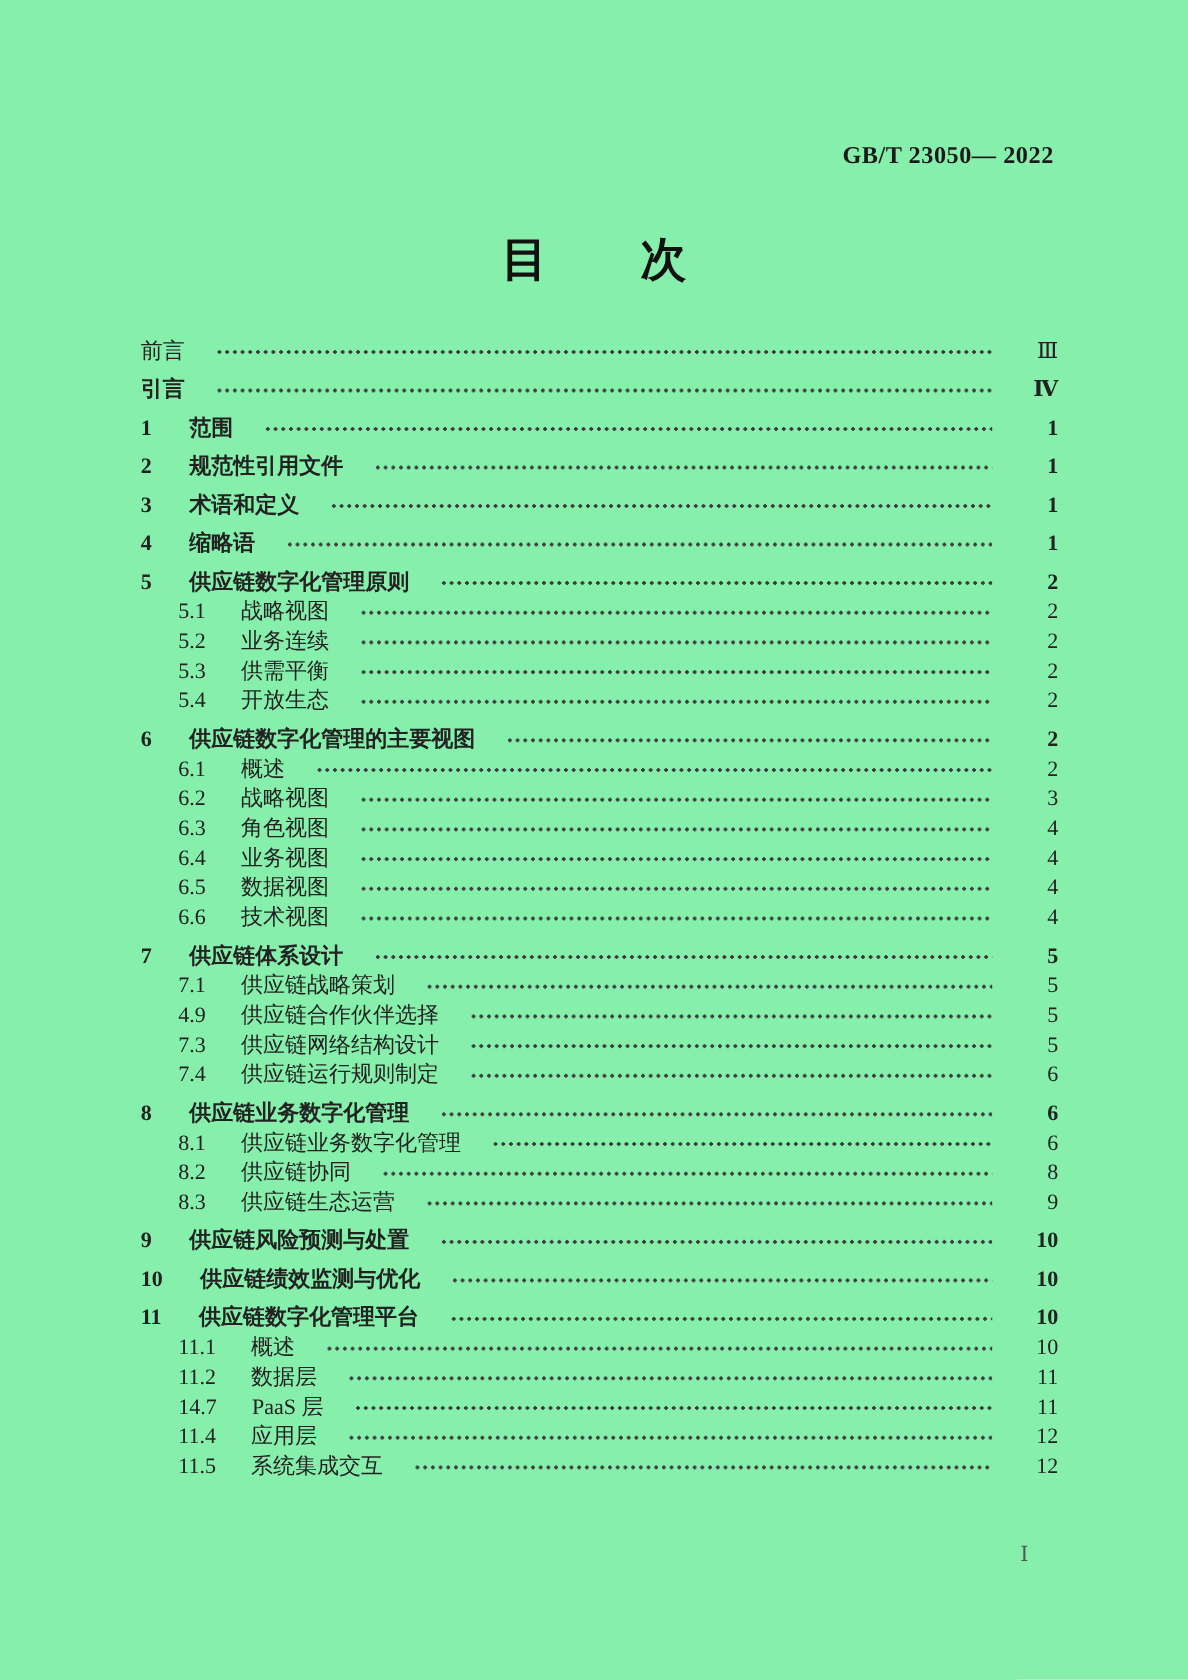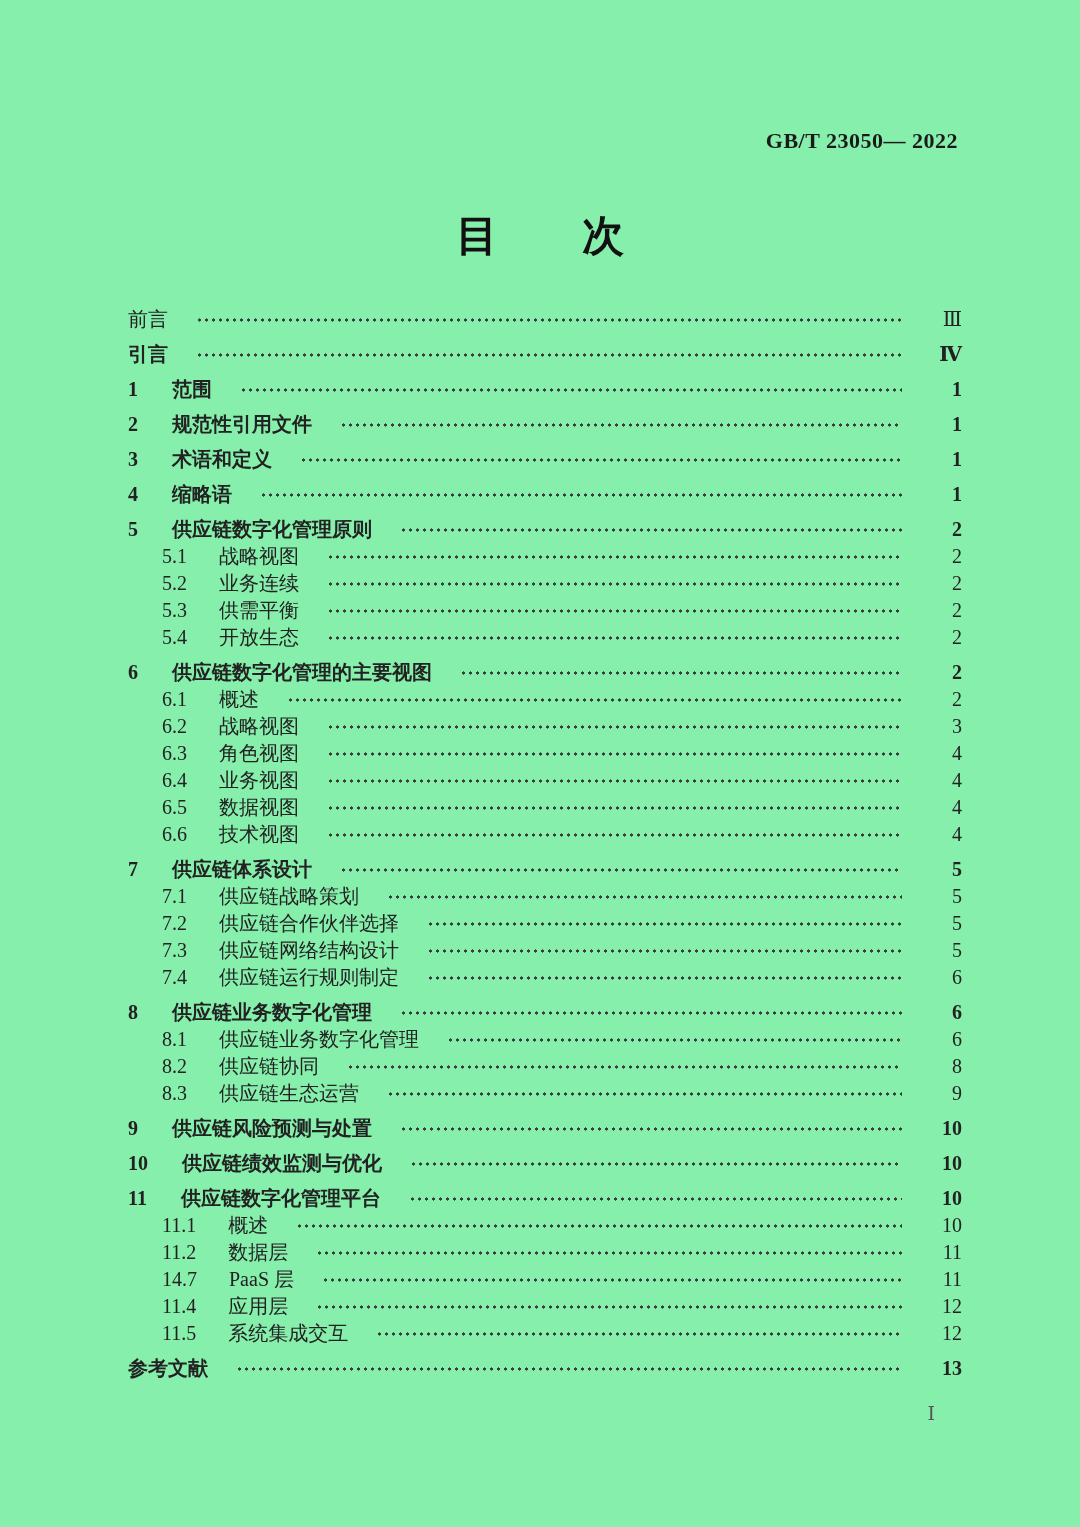--- a/index.html
+++ b/index.html
@@ -216,21 +216,21 @@
         <span class="leader"></span>
         <span class="page-num">5</span>
       </div>
       <div class="toc-row level-1">
         <span class="num">7.1</span>
         <span class="title">供应链战略策划</span>
         <span class="leader"></span>
         <span class="page-num">5</span>
       </div>
       <div class="toc-row level-1">
-        <span class="num">7.2</span>
+        <span class="num">4.9</span>
         <span class="title">供应链合作伙伴选择</span>
         <span class="leader"></span>
         <span class="page-num">5</span>
       </div>
       <div class="toc-row level-1">
         <span class="num">7.3</span>
         <span class="title">供应链网络结构设计</span>
         <span class="leader"></span>
         <span class="page-num">5</span>
       </div>
@@ -305,21 +305,16 @@
         <span class="title">应用层</span>
         <span class="leader"></span>
         <span class="page-num">12</span>
       </div>
       <div class="toc-row level-1">
         <span class="num">11.5</span>
         <span class="title">系统集成交互</span>
         <span class="leader"></span>
         <span class="page-num">12</span>
       </div>
-      <div class="toc-row level-0 gap">
-        <span class="title">参考文献</span>
-        <span class="leader"></span>
-        <span class="page-num">13</span>
-      </div>
     </div>
 
   <div class="folio">Ⅰ</div>
 </div>
 
 </body></html>

